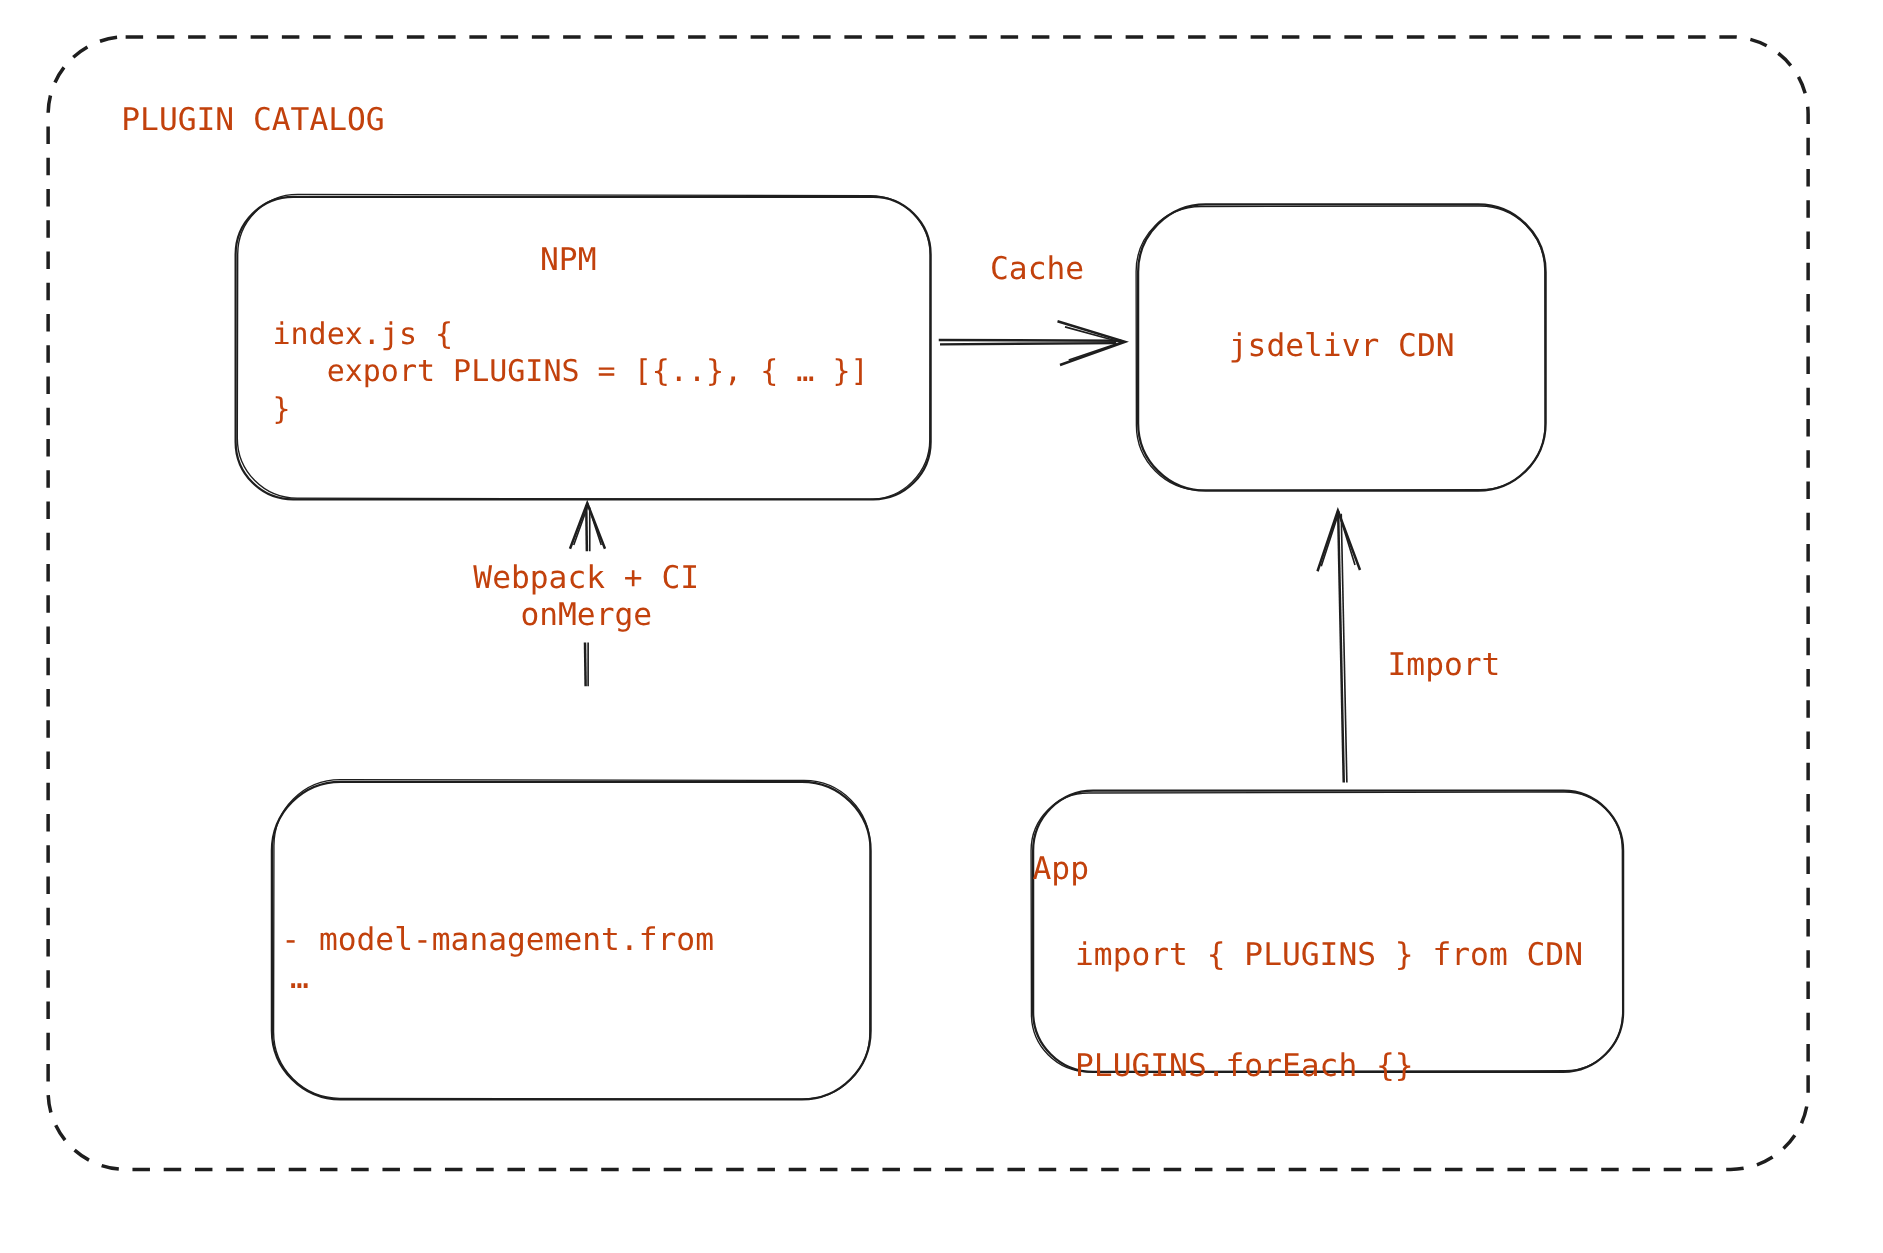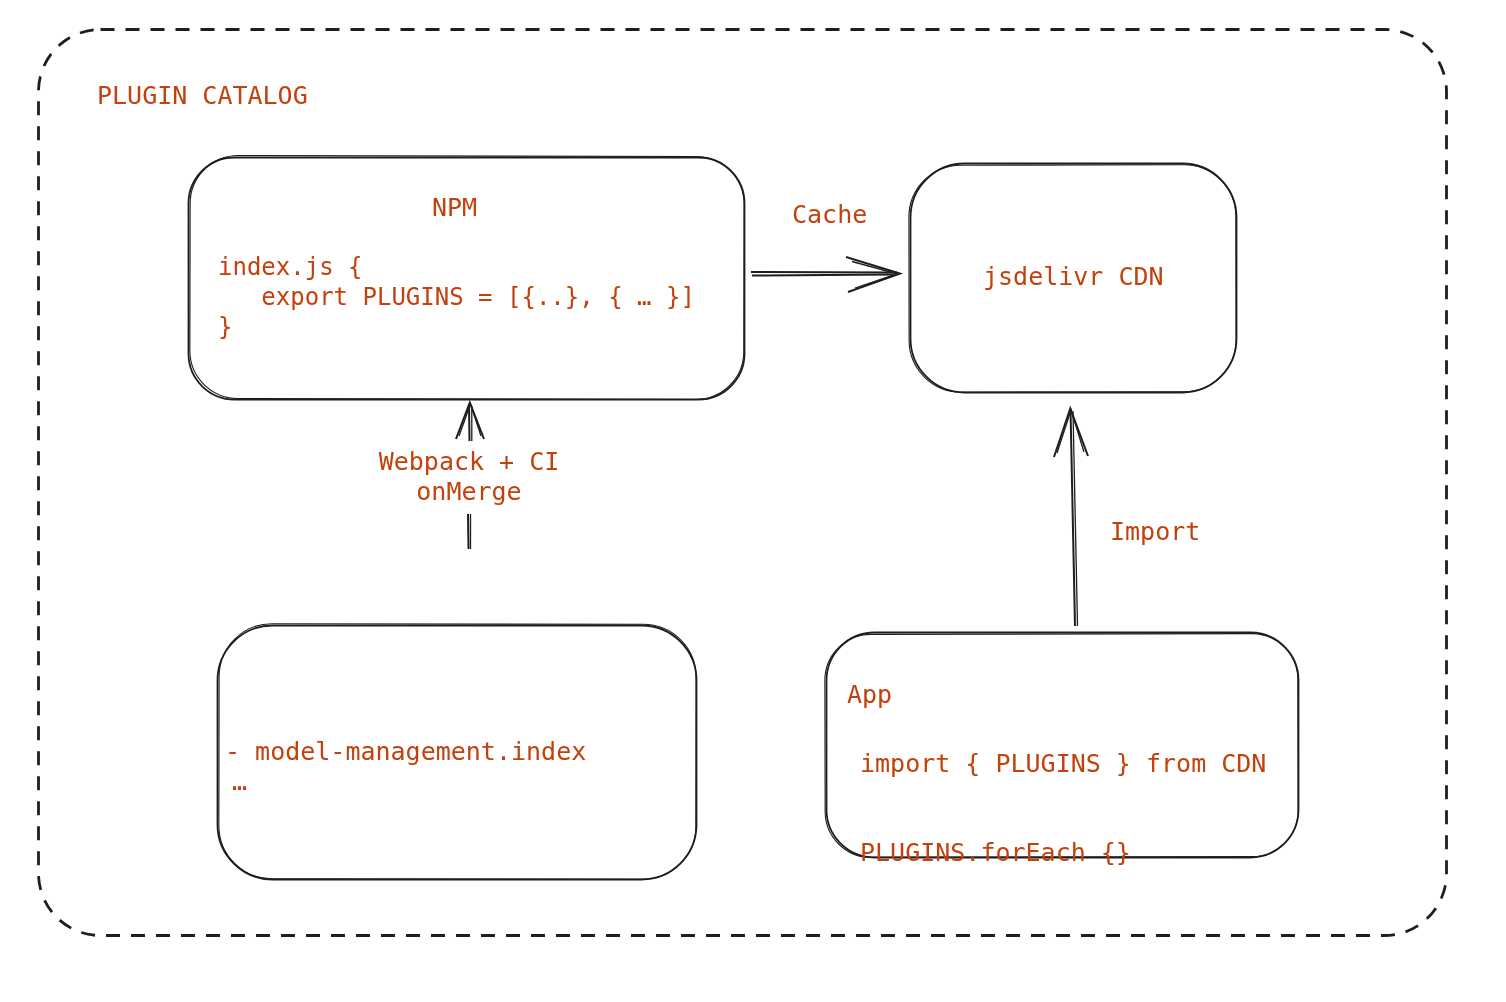--- a/index.html
+++ b/index.html
@@ -95,22 +95,22 @@
   <div class="txt fs24" style="left:218px; top:312px;">}</div>
 
   <div class="txt fs25" style="left:792px; top:200px;">Cache</div>
 
   <div class="txt fs25" style="left:983px; top:262px;">jsdelivr CDN</div>
 
   <div class="txt fs25 center" style="left:378px; top:447px; width:182px;">Webpack + CI</div>
   <div class="txt fs25 center" style="left:378px; top:477px; width:182px;">onMerge</div>
 
 
-  <div class="txt fs25" style="left:225px; top:737px;">- model-management.index</div>
+  <div class="txt fs25" style="left:225px; top:737px;">- model-management.from</div>
   <div class="txt fs25" style="left:232px; top:767px;">…</div>
 
   <div class="txt fs25" style="left:1110px; top:517px;">Import</div>
 
-  <div class="txt fs25" style="left:847px; top:680px;">App</div>
+  <div class="txt fs25" style="left:826px; top:680px;">App</div>
   <div class="txt fs25" style="left:860px; top:707px;margin-top:42px;">import { PLUGINS } from CDN</div>
   <div class="txt fs25" style="left:860px; top:838px;">PLUGINS.forEach {}</div>
 
 </div>
 
 </body></html>

